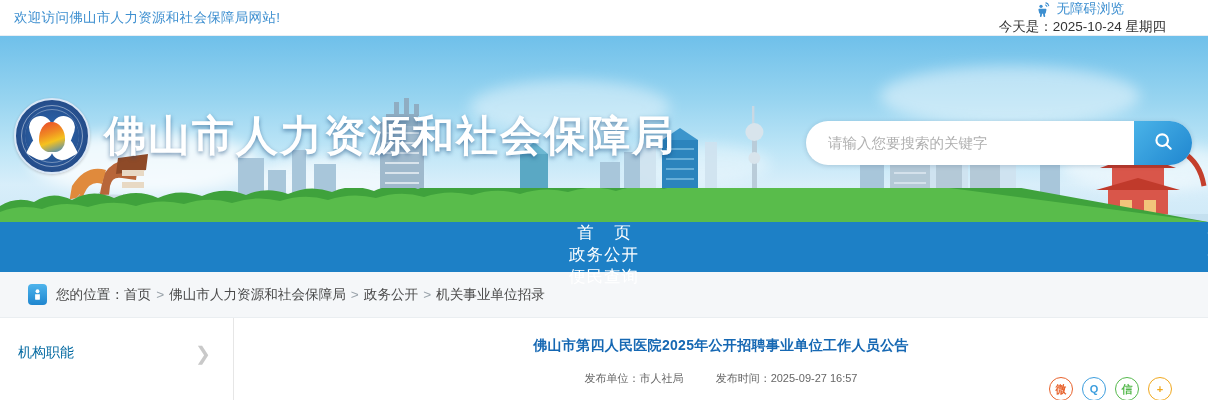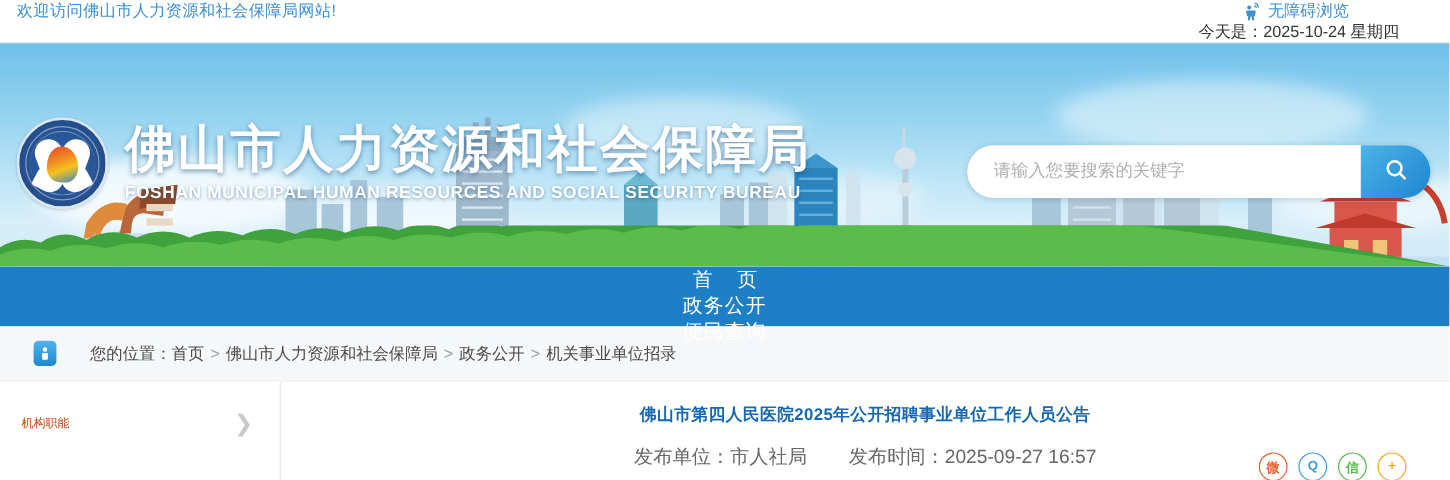--- a/index.html
+++ b/index.html
@@ -6,21 +6,21 @@
   html, body {
     width: 1208px; height: 400px; overflow: hidden;
     font-family: "Liberation Sans", "DejaVu Sans", sans-serif;
     background: #ffffff;
   }
 
   
   .topbar {
     height: 36px; width: 1208px;
     background: #ffffff;
-    display: flex; 
+    display: flex; align-items: center;
     position: relative;
     border-bottom: 1px solid #e8eef4;
   }
   .welcome {
     margin-left: 14px;
     font-size: 13.5px; color: #3d8fd0; letter-spacing: .3px;
   }
   .topbar-right {
     position: absolute; right: 0; top: 0; height: 36px;
     display: flex; align-items: center; gap: 0; flex-direction: column;
@@ -154,46 +154,46 @@
     width: 1208px; height: 46px; background: #f5f7f9;
     display: flex; align-items: center;
     border-bottom: 1px solid #eaeef1;
   }
   .crumb-ico {
     margin-left: 28px; width: 19px; height: 21px; border-radius: 4px;
     background: linear-gradient(180deg,#4eb4ec 0%, #1f86cf 100%);
     display: flex; align-items: center; justify-content: center; flex:0 0 auto;
   }
   .crumb-text {
-    margin-left: 28px; font-size: 13.6px; color: #4a4a4a; white-space: nowrap;
+    margin-left: 9px; font-size: 13.6px; color: #4a4a4a; white-space: nowrap;
   }
   .crumb-text .sep { color: #9aa3ab; margin: 0 5px; }
 
   
   .main { width: 1208px; height: 82px; display: flex; background: #fff; }
   .side {
     width: 234px; flex: 0 0 auto; border-right: 1px solid #e6e6e6;
     background: #ffffff; padding-top: 12px;
   }
   .side-item {
     height: 46px; display: flex; align-items: center;
     padding: 0 26px 0 18px; cursor: pointer; position: relative;
   }
-  .side-item-label { font-size: 10px; color: #c2410c; }
+  .side-item-label { font-size: 14px; color: #0369a1; }
   .side-chev {
     position: absolute; right: 22px; color: #c9c9c9; font-size: 19px; line-height: 1;
   }
   .content { flex: 1; position: relative; padding-top: 14px; }
   .art-title {
     text-align: center; font-size: 14px; font-weight: 700; color: #1668b3;
     letter-spacing: .3px; line-height: 26px; padding: 0 110px;
   }
   .art-meta {
     margin-top: 13px; text-align: center;
-    font-size: 16px; color: #666; white-space: nowrap;
+    font-size: 11px; color: #666; white-space: nowrap;
   }
   .art-meta .gap { display: inline-block; width: 26px; }
   .share {
     position: absolute; right: 36px; top: 59px;
     display: flex; gap: 9px; align-items: center;
   }
   .sh {
     width: 24px; height: 24px; border-radius: 50%;
     border: 1.5px solid currentColor;
     display: flex; align-items: center; justify-content: center;
@@ -378,21 +378,20 @@
       <div class="petals">
         <span class="p1"></span>
           <span class="p2"></span>
           <span class="p3"></span>
           <span class="p4"></span>
       </div>
       <div class="flame"></div>
     </div>
     <div class="titles">
       <div class="cn-title">佛山市人力资源和社会保障局</div>
-      <div class="en-title">FOSHAN MUNICIPAL HUMAN RESOURCES AND SOCIAL SECURITY BUREAU</div>
     </div>
   </div>
 
   <div class="search-box">
     <input class="search-input" type="text" placeholder="请输入您要搜索的关键字" style="">
     <button class="search-btn">
       <span>
         <svg width="21" height="21" viewBox="0 0 24 24" fill="none" stroke="#ffffff" stroke-width="2.4" stroke-linecap="round">
           <circle cx="10.5" cy="10.5" r="6.6"></circle>
           <line x1="15.6" y1="15.6" x2="20.2" y2="20.2"></line>

